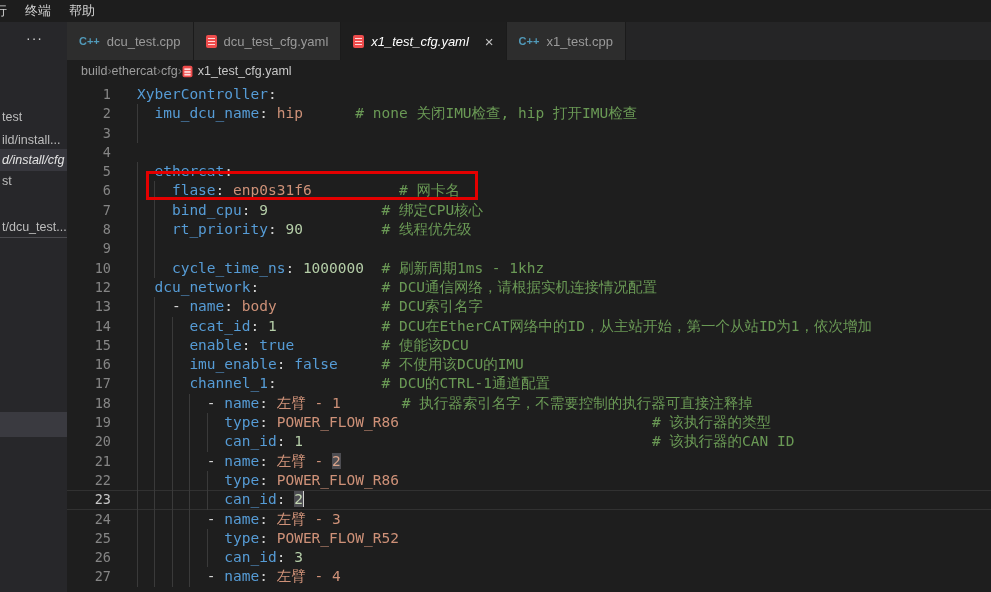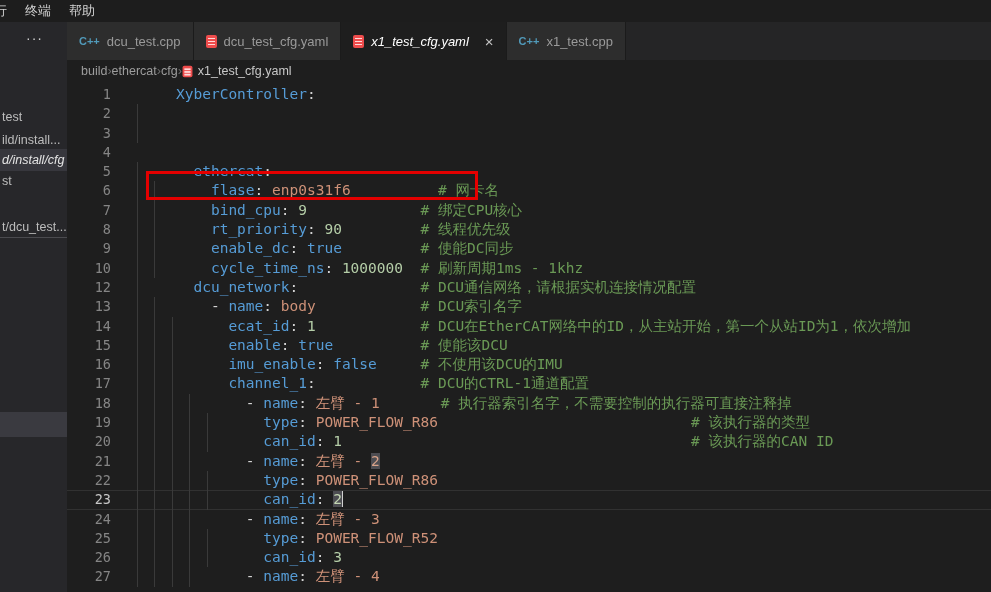--- a/index.html
+++ b/index.html
@@ -55,21 +55,21 @@
 
   
   .code { position:absolute; top:60px; left:0; right:0; bottom:0; padding-top:3px;
           font-family:"DejaVu Sans Mono","Liberation Mono",monospace;
           font-size:14.5px; overflow:hidden; }
   .code-line { position:relative; height:19.3px; line-height:19.3px; white-space:pre; }
   .code-line.active { box-shadow:inset 0 1px 0 #313131, inset 0 -1px 0 #313131; }
   .gutter { position:absolute; left:0; top:0; width:44px; text-align:right;
             color:#858585; font-size:13.5px; }
   .code-line.active .gutter { color:#c6c6c6; }
-  .line-content { position:absolute; left:70px; top:0;margin-left:39px; }
+  .line-content { position:absolute; left:70px; top:0; }
   .guide { position:absolute; top:0; bottom:0; width:1px; background:#3a3a3a; }
   .tok-k { color:#569cd6; }
   .tok-s { color:#ce9178; }
   .tok-n { color:#b5cea8; }
   .tok-b { color:#569cd6; }
   .tok-c { color:#6a9955; }
   .tok-p { color:#d4d4d4; }
   .tok-shl { color:#d8a38a; background:#4d4d52; }
   .tok-nhl { color:#c3d6b2; background:#4d4d52; }
   .cursor { display:inline-block; width:1.5px; height:16px; background:#d0d0d0;
@@ -130,28 +130,28 @@
     <span class="crumb-file">
       <span class="yaml-icon sm"></span>
       <span>x1_test_cfg.yaml</span>
     </span>
   </div>
 
   <div class="code">
     <div class="annotation" style="border-color: rgb(228, 0, 0);"></div>
 
   <div class="code-line"><span class="gutter">1</span><span class="line-content"><span class="tok-k">XyberController</span><span class="tok-p">:</span></span></div>
-      <div class="code-line"><span class="gutter">2</span><span class="guide" style="left: 70px;"></span></div>
+      <div class="code-line"><span class="gutter">2</span><span class="guide" style="left: 70px;"></span><span class="line-content"><span class="tok-p">  </span><span class="tok-k">imu_dcu_name</span><span class="tok-p">: </span><span class="tok-s">hip</span><span class="tok-p">      </span><span class="tok-c"># none 关闭IMU检查, hip 打开IMU检查</span></span></div>
       <div class="code-line"><span class="gutter">3</span><span class="guide" style="left: 70px;"></span></div>
       <div class="code-line"><span class="gutter">4</span><span class="line-content"></span></div>
       <div class="code-line"><span class="gutter">5</span><span class="guide" style="left: 70px;"></span><span class="line-content"><span class="tok-p">  </span><span class="tok-k">ethercat</span><span class="tok-p">:</span></span></div>
       <div class="code-line"><span class="gutter">6</span><span class="guide" style="left: 70px;"></span><span class="guide" style="left: 87.46px;"></span><span class="line-content"><span class="tok-p">    </span><span class="tok-k">flase</span><span class="tok-p">: </span><span class="tok-s">enp0s31f6</span><span class="tok-p">          </span><span class="tok-c"># 网卡名</span></span></div>
       <div class="code-line"><span class="gutter">7</span><span class="guide" style="left: 70px;"></span><span class="guide" style="left: 87.46px;"></span><span class="line-content"><span class="tok-p">    </span><span class="tok-k">bind_cpu</span><span class="tok-p">: </span><span class="tok-n">9</span><span class="tok-p">             </span><span class="tok-c"># 绑定CPU核心</span></span></div>
       <div class="code-line"><span class="gutter">8</span><span class="guide" style="left: 70px;"></span><span class="guide" style="left: 87.46px;"></span><span class="line-content"><span class="tok-p">    </span><span class="tok-k">rt_priority</span><span class="tok-p">: </span><span class="tok-n">90</span><span class="tok-p">         </span><span class="tok-c"># 线程优先级</span></span></div>
-      <div class="code-line"><span class="gutter">9</span><span class="guide" style="left: 70px;"></span><span class="guide" style="left: 87.46px;"></span><span class="line-content"><span class="tok-p">    </span><span class="tok-k">enable_dc</span><span class="tok-p">: </span><span class="tok-b">true</span><span class="tok-p">         </span><span class="tok-c"># 使能DC同步</span></span></div>
+      <div class="code-line"><span class="gutter">9</span><span class="guide" style="left: 70px;"></span><span class="guide" style="left: 87.46px;"></span></div>
       <div class="code-line"><span class="gutter">10</span><span class="guide" style="left: 70px;"></span><span class="guide" style="left: 87.46px;"></span><span class="line-content"><span class="tok-p">    </span><span class="tok-k">cycle_time_ns</span><span class="tok-p">: </span><span class="tok-n">1000000</span><span class="tok-p">  </span><span class="tok-c"># 刷新周期1ms - 1khz</span></span></div>
       <div class="code-line"><span class="gutter">12</span><span class="guide" style="left: 70px;"></span><span class="line-content"><span class="tok-p">  </span><span class="tok-k">dcu_network</span><span class="tok-p">:</span><span class="tok-p">              </span><span class="tok-c"># DCU通信网络，请根据实机连接情况配置</span></span></div>
       <div class="code-line"><span class="gutter">13</span><span class="guide" style="left: 70px;"></span><span class="guide" style="left: 87.46px;"></span><span class="line-content"><span class="tok-p">    - </span><span class="tok-k">name</span><span class="tok-p">: </span><span class="tok-s">body</span><span class="tok-p">            </span><span class="tok-c"># DCU索引名字</span></span></div>
       <div class="code-line"><span class="gutter">14</span><span class="guide" style="left: 70px;"></span><span class="guide" style="left: 87.46px;"></span><span class="guide" style="left: 104.92px;"></span><span class="line-content"><span class="tok-p">      </span><span class="tok-k">ecat_id</span><span class="tok-p">: </span><span class="tok-n">1</span><span class="tok-p">            </span><span class="tok-c"># DCU在EtherCAT网络中的ID，从主站开始，第一个从站ID为1，依次增加</span></span></div>
       <div class="code-line"><span class="gutter">15</span><span class="guide" style="left: 70px;"></span><span class="guide" style="left: 87.46px;"></span><span class="guide" style="left: 104.92px;"></span><span class="line-content"><span class="tok-p">      </span><span class="tok-k">enable</span><span class="tok-p">: </span><span class="tok-b">true</span><span class="tok-p">          </span><span class="tok-c"># 使能该DCU</span></span></div>
       <div class="code-line"><span class="gutter">16</span><span class="guide" style="left: 70px;"></span><span class="guide" style="left: 87.46px;"></span><span class="guide" style="left: 104.92px;"></span><span class="line-content"><span class="tok-p">      </span><span class="tok-k">imu_enable</span><span class="tok-p">: </span><span class="tok-b">false</span><span class="tok-p">     </span><span class="tok-c"># 不使用该DCU的IMU</span></span></div>
       <div class="code-line"><span class="gutter">17</span><span class="guide" style="left: 70px;"></span><span class="guide" style="left: 87.46px;"></span><span class="guide" style="left: 104.92px;"></span><span class="line-content"><span class="tok-p">      </span><span class="tok-k">channel_1</span><span class="tok-p">:</span><span class="tok-p">            </span><span class="tok-c"># DCU的CTRL-1通道配置</span></span></div>
       <div class="code-line"><span class="gutter">18</span><span class="guide" style="left: 70px;"></span><span class="guide" style="left: 87.46px;"></span><span class="guide" style="left: 104.92px;"></span><span class="guide" style="left: 122.38px;"></span><span class="line-content"><span class="tok-p">        - </span><span class="tok-k">name</span><span class="tok-p">: </span><span class="tok-s">左臂 - 1</span><span class="tok-p">       </span><span class="tok-c"># 执行器索引名字，不需要控制的执行器可直接注释掉</span></span></div>
       <div class="code-line"><span class="gutter">19</span><span class="guide" style="left: 70px;"></span><span class="guide" style="left: 87.46px;"></span><span class="guide" style="left: 104.92px;"></span><span class="guide" style="left: 122.38px;"></span><span class="guide" style="left: 139.84px;"></span><span class="line-content"><span class="tok-p">          </span><span class="tok-k">type</span><span class="tok-p">: </span><span class="tok-s">POWER_FLOW_R86</span><span class="tok-p">                             </span><span class="tok-c"># 该执行器的类型</span></span></div>
       <div class="code-line"><span class="gutter">20</span><span class="guide" style="left: 70px;"></span><span class="guide" style="left: 87.46px;"></span><span class="guide" style="left: 104.92px;"></span><span class="guide" style="left: 122.38px;"></span><span class="guide" style="left: 139.84px;"></span><span class="line-content"><span class="tok-p">          </span><span class="tok-k">can_id</span><span class="tok-p">: </span><span class="tok-n">1</span><span class="tok-p">                                        </span><span class="tok-c"># 该执行器的CAN ID</span></span></div>

